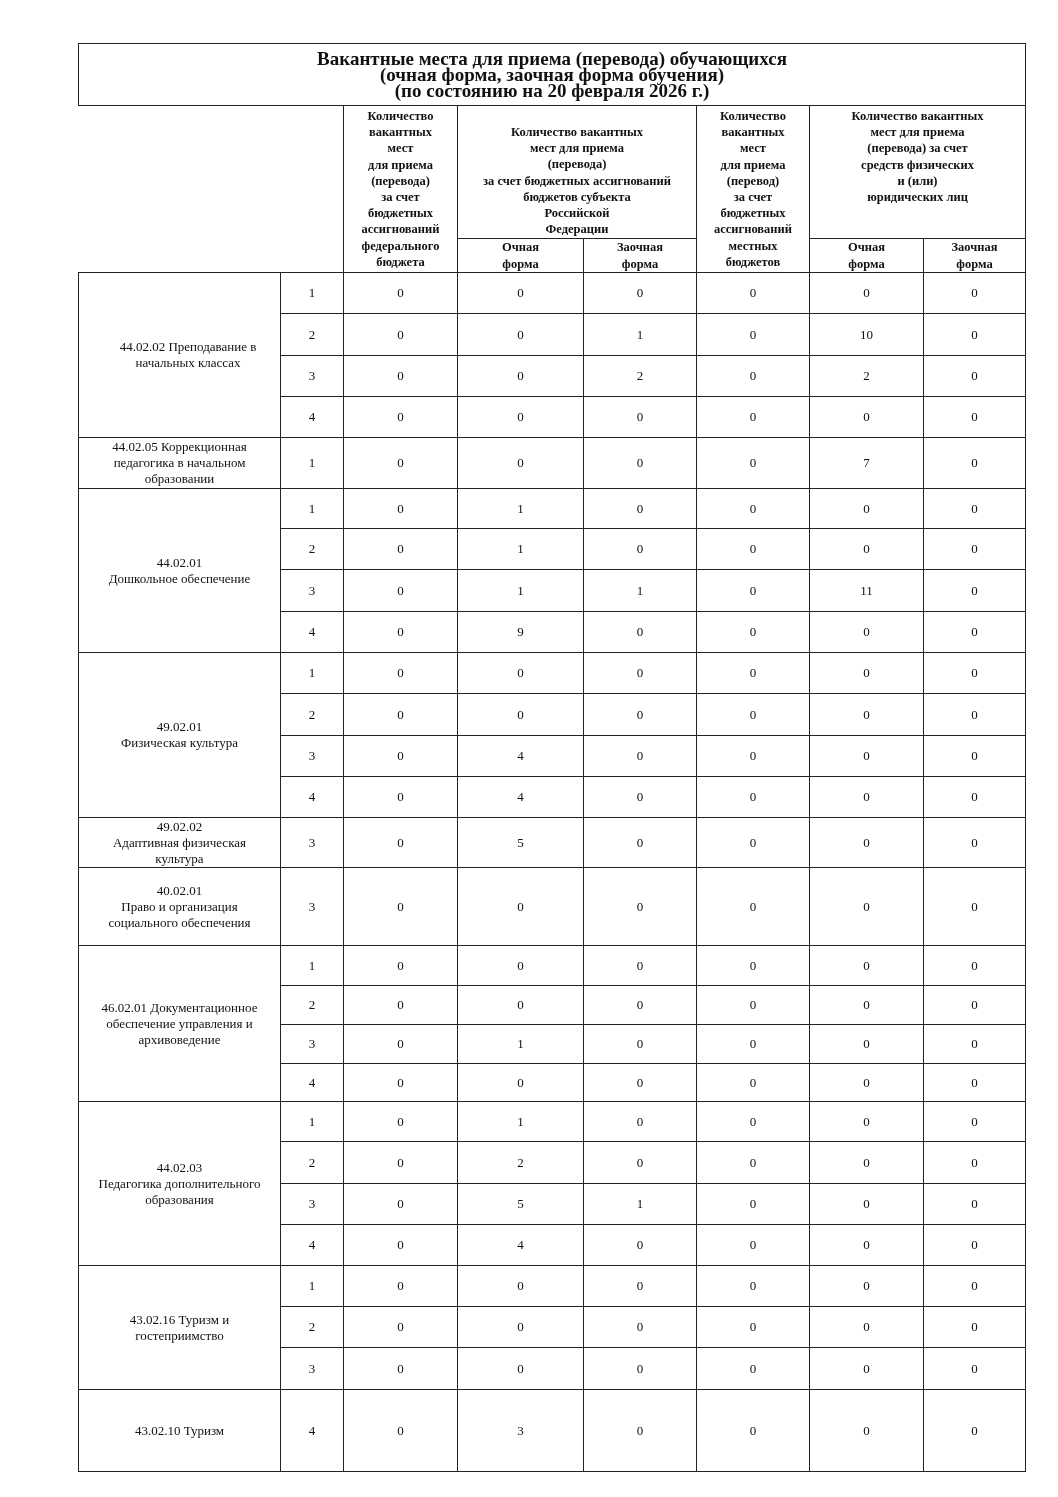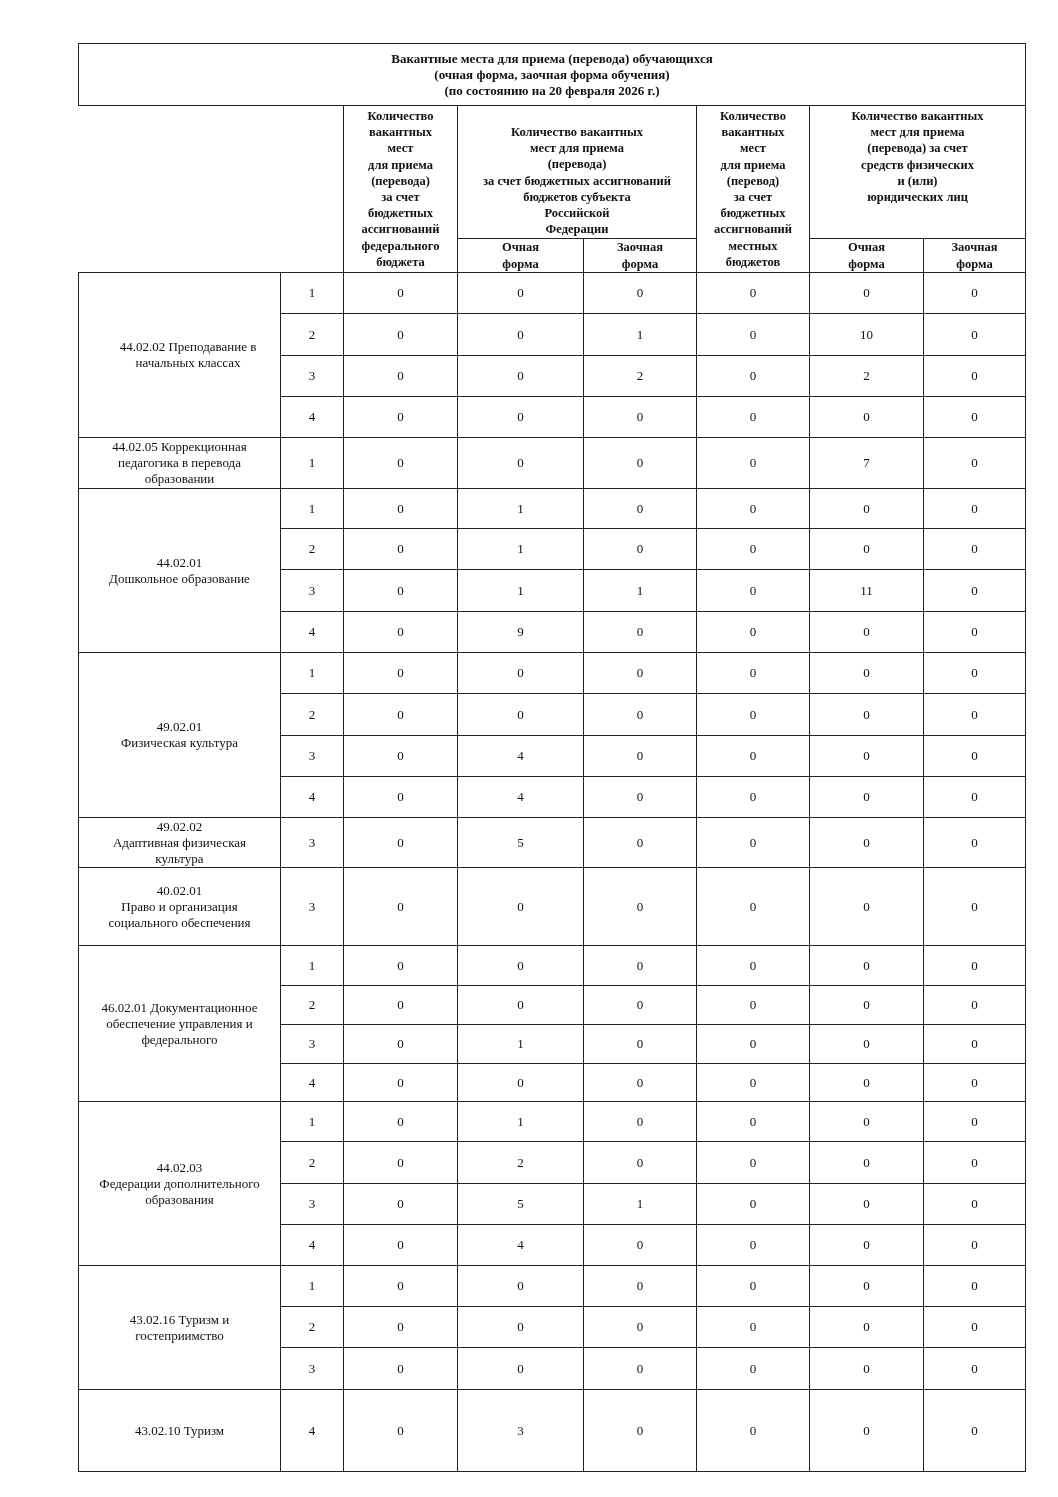--- a/index.html
+++ b/index.html
@@ -2,21 +2,21 @@
 <html><head>
 <meta charset="utf-8">
 <style>
   html, body { margin: 0; padding: 0; background: #ffffff; }
   body { width: 1058px; height: 1497px; position: relative; overflow: hidden;
          font-family: "Liberation Serif", "DejaVu Serif", serif; color: #111; }
   #doc { position: absolute; left: 0; top: 0; width: 1058px; height: 1497px; }
   .cell { position: absolute; box-sizing: border-box; border: 1px solid #222;
           display: flex; align-items: center; justify-content: center; text-align: center;
           font-size: 13px; line-height: 16px; padding: 0 3px; background: #fff; }
-  .title { font-weight: bold; font-size: 13px; line-height: 16px; flex-direction: column; }
+  .title { font-weight: bold; font-size: 19px; line-height: 16px; flex-direction: column; }
   .hdr { font-weight: bold; font-size: 12.5px; line-height: 16.2px; white-space: pre-line; }
   .spec { white-space: pre-line; font-size: 13px; line-height: 16px; }
   .top { align-items: flex-start; padding-top: 2px; }
 </style>
 </head>
 <body>
 
 <div id="doc">
   <div class="cell title" style="left:78px;top:43px;width:948px;height:63px;">
     <div>Вакантные места для приема (перевода) обучающихся</div>
@@ -91,31 +91,31 @@
       <div class="cell" style="left: 809px; top: 355px; width: 115px; height: 42px;">2</div>
       <div class="cell" style="left: 923px; top: 355px; width: 103px; height: 42px;">0</div>
       <div class="cell" style="left: 280px; top: 396px; width: 64px; height: 42px;">4</div>
       <div class="cell" style="left: 343px; top: 396px; width: 115px; height: 42px;">0</div>
       <div class="cell" style="left: 457px; top: 396px; width: 127px; height: 42px;">0</div>
       <div class="cell" style="left: 583px; top: 396px; width: 114px; height: 42px;">0</div>
       <div class="cell" style="left: 696px; top: 396px; width: 114px; height: 42px;">0</div>
       <div class="cell" style="left: 809px; top: 396px; width: 115px; height: 42px;">0</div>
       <div class="cell" style="left: 923px; top: 396px; width: 103px; height: 42px;">0</div>
       <div class="cell spec" style="left: 78px; top: 437px; width: 203px; height: 52px;">44.02.05 Коррекционная
-педагогика в перевода
+педагогика в начальном
 образовании</div>
       <div class="cell" style="left: 280px; top: 437px; width: 64px; height: 52px;">1</div>
       <div class="cell" style="left: 343px; top: 437px; width: 115px; height: 52px;">0</div>
       <div class="cell" style="left: 457px; top: 437px; width: 127px; height: 52px;">0</div>
       <div class="cell" style="left: 583px; top: 437px; width: 114px; height: 52px;">0</div>
       <div class="cell" style="left: 696px; top: 437px; width: 114px; height: 52px;">0</div>
       <div class="cell" style="left: 809px; top: 437px; width: 115px; height: 52px;">7</div>
       <div class="cell" style="left: 923px; top: 437px; width: 103px; height: 52px;">0</div>
       <div class="cell spec" style="left: 78px; top: 488px; width: 203px; height: 165px;">44.02.01
-Дошкольное образование</div>
+Дошкольное обеспечение</div>
       <div class="cell" style="left: 280px; top: 488px; width: 64px; height: 41px;">1</div>
       <div class="cell" style="left: 343px; top: 488px; width: 115px; height: 41px;">0</div>
       <div class="cell" style="left: 457px; top: 488px; width: 127px; height: 41px;">1</div>
       <div class="cell" style="left: 583px; top: 488px; width: 114px; height: 41px;">0</div>
       <div class="cell" style="left: 696px; top: 488px; width: 114px; height: 41px;">0</div>
       <div class="cell" style="left: 809px; top: 488px; width: 115px; height: 41px;">0</div>
       <div class="cell" style="left: 923px; top: 488px; width: 103px; height: 41px;">0</div>
       <div class="cell" style="left: 280px; top: 528px; width: 64px; height: 42px;">2</div>
       <div class="cell" style="left: 343px; top: 528px; width: 115px; height: 42px;">0</div>
       <div class="cell" style="left: 457px; top: 528px; width: 127px; height: 42px;">1</div>
@@ -182,21 +182,21 @@
 социального обеспечения</div>
       <div class="cell" style="left: 280px; top: 867px; width: 64px; height: 79px;">3</div>
       <div class="cell" style="left: 343px; top: 867px; width: 115px; height: 79px;">0</div>
       <div class="cell" style="left: 457px; top: 867px; width: 127px; height: 79px;">0</div>
       <div class="cell" style="left: 583px; top: 867px; width: 114px; height: 79px;">0</div>
       <div class="cell" style="left: 696px; top: 867px; width: 114px; height: 79px;">0</div>
       <div class="cell" style="left: 809px; top: 867px; width: 115px; height: 79px;">0</div>
       <div class="cell" style="left: 923px; top: 867px; width: 103px; height: 79px;">0</div>
       <div class="cell spec" style="left: 78px; top: 945px; width: 203px; height: 157px;">46.02.01 Документационное
 обеспечение управления и
-федерального</div>
+архивоведение</div>
       <div class="cell" style="left: 280px; top: 945px; width: 64px; height: 41px;">1</div>
       <div class="cell" style="left: 343px; top: 945px; width: 115px; height: 41px;">0</div>
       <div class="cell" style="left: 457px; top: 945px; width: 127px; height: 41px;">0</div>
       <div class="cell" style="left: 583px; top: 945px; width: 114px; height: 41px;">0</div>
       <div class="cell" style="left: 696px; top: 945px; width: 114px; height: 41px;">0</div>
       <div class="cell" style="left: 809px; top: 945px; width: 115px; height: 41px;">0</div>
       <div class="cell" style="left: 923px; top: 945px; width: 103px; height: 41px;">0</div>
       <div class="cell" style="left: 280px; top: 985px; width: 64px; height: 40px;">2</div>
       <div class="cell" style="left: 343px; top: 985px; width: 115px; height: 40px;">0</div>
       <div class="cell" style="left: 457px; top: 985px; width: 127px; height: 40px;">0</div>
@@ -212,21 +212,21 @@
       <div class="cell" style="left: 809px; top: 1024px; width: 115px; height: 40px;">0</div>
       <div class="cell" style="left: 923px; top: 1024px; width: 103px; height: 40px;">0</div>
       <div class="cell" style="left: 280px; top: 1063px; width: 64px; height: 39px;">4</div>
       <div class="cell" style="left: 343px; top: 1063px; width: 115px; height: 39px;">0</div>
       <div class="cell" style="left: 457px; top: 1063px; width: 127px; height: 39px;">0</div>
       <div class="cell" style="left: 583px; top: 1063px; width: 114px; height: 39px;">0</div>
       <div class="cell" style="left: 696px; top: 1063px; width: 114px; height: 39px;">0</div>
       <div class="cell" style="left: 809px; top: 1063px; width: 115px; height: 39px;">0</div>
       <div class="cell" style="left: 923px; top: 1063px; width: 103px; height: 39px;">0</div>
       <div class="cell spec" style="left: 78px; top: 1101px; width: 203px; height: 165px;">44.02.03
-Федерации дополнительного
+Педагогика дополнительного
 образования</div>
       <div class="cell" style="left: 280px; top: 1101px; width: 64px; height: 41px;">1</div>
       <div class="cell" style="left: 343px; top: 1101px; width: 115px; height: 41px;">0</div>
       <div class="cell" style="left: 457px; top: 1101px; width: 127px; height: 41px;">1</div>
       <div class="cell" style="left: 583px; top: 1101px; width: 114px; height: 41px;">0</div>
       <div class="cell" style="left: 696px; top: 1101px; width: 114px; height: 41px;">0</div>
       <div class="cell" style="left: 809px; top: 1101px; width: 115px; height: 41px;">0</div>
       <div class="cell" style="left: 923px; top: 1101px; width: 103px; height: 41px;">0</div>
       <div class="cell" style="left: 280px; top: 1141px; width: 64px; height: 43px;">2</div>
       <div class="cell" style="left: 343px; top: 1141px; width: 115px; height: 43px;">0</div>

